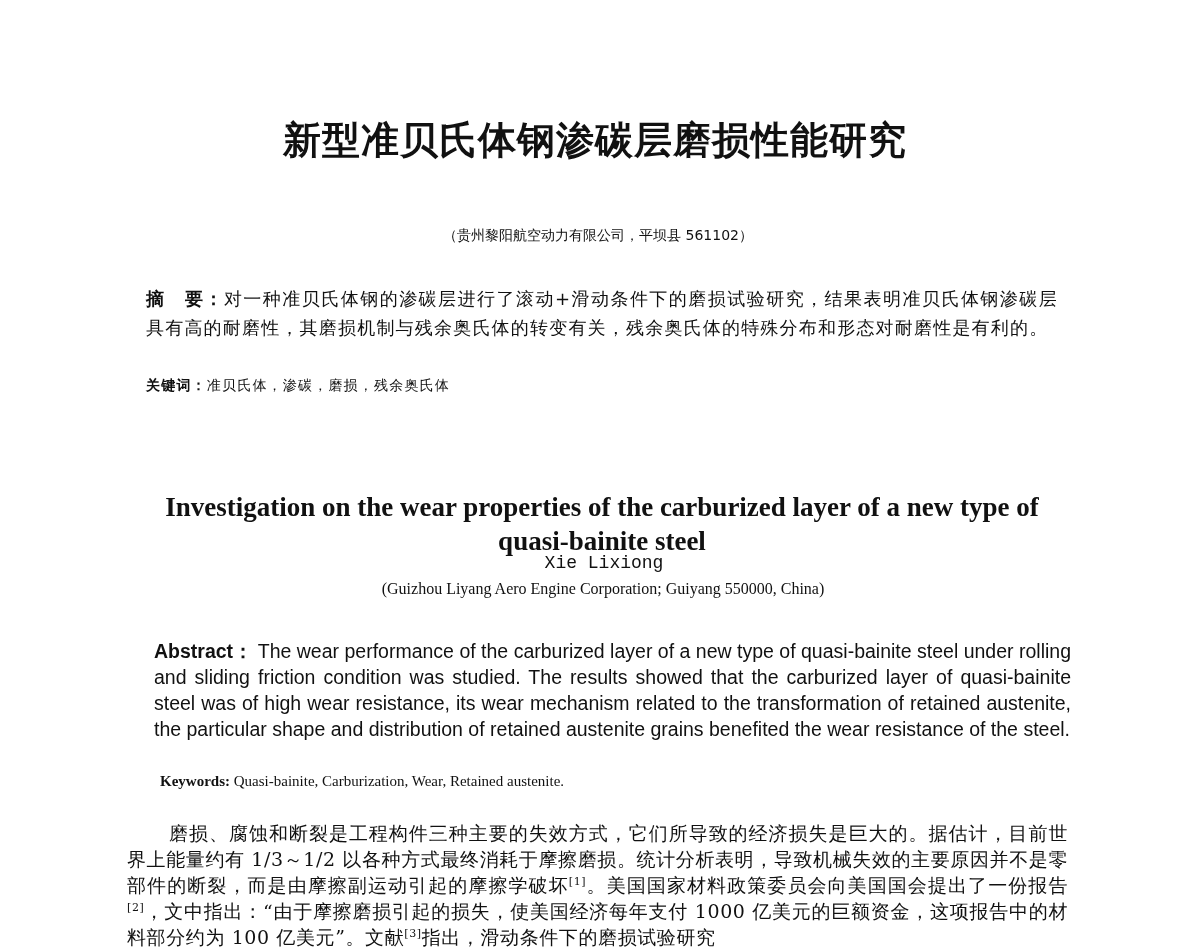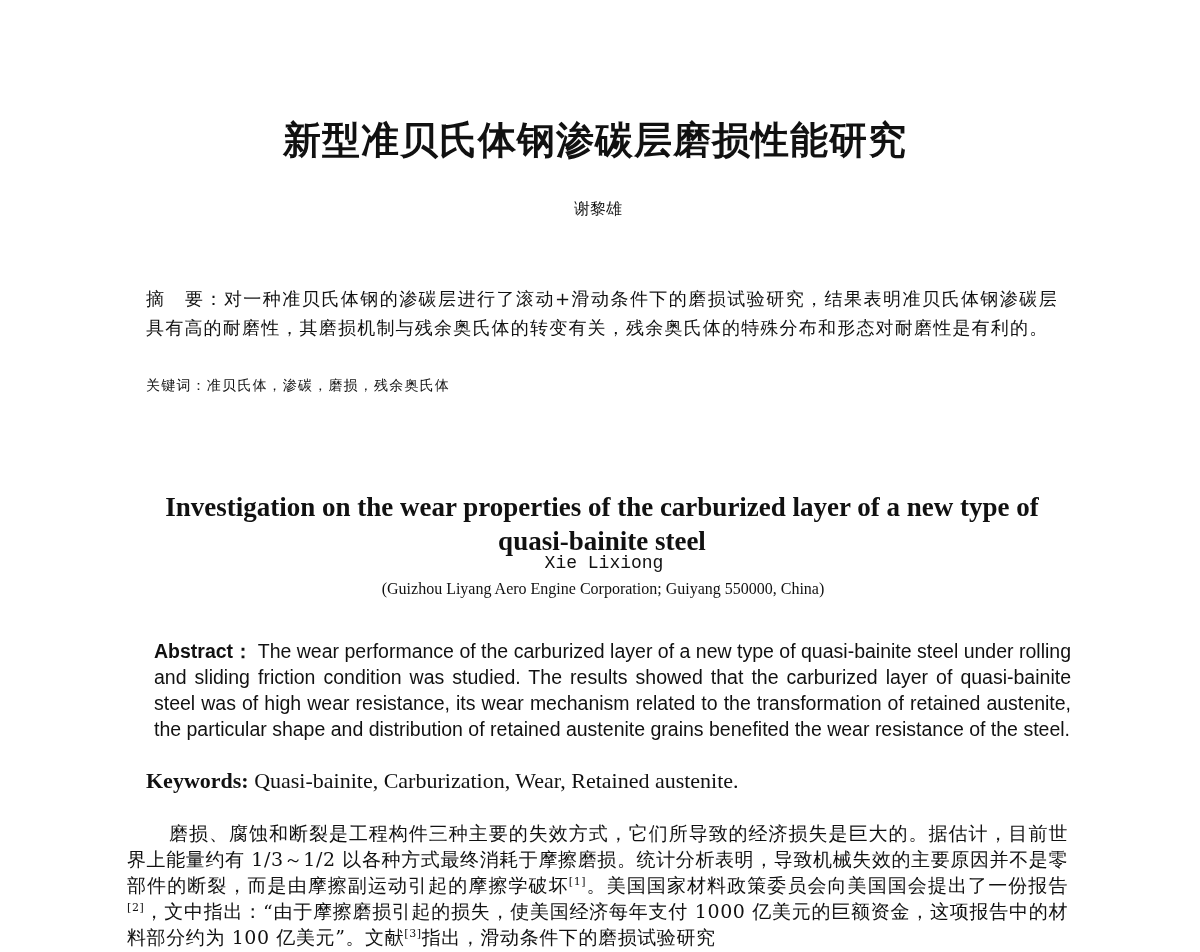--- a/index.html
+++ b/index.html
@@ -60,21 +60,21 @@
       width: 912px;
       font-family: "DejaVu Sans", sans-serif;
       font-size: 18px;
       line-height: 29px;
       text-align: justify;
       text-align-last: left;
       letter-spacing: 1.2px;
     }
     .cn-abstract .label,
     .cn-keywords .label {
-      font-weight: normal;
+      font-weight: bold;
     }
     .cn-keywords {
       position: absolute;
       top: 371px;
       left: 146px;
       width: 912px;
       font-family: "DejaVu Sans", sans-serif;
       font-size: 14px;
       line-height: 29px;
       letter-spacing: 1.2px;
@@ -122,24 +122,24 @@
       text-align: justify;
       margin-left: 8px;
     }
     .en-abstract .label,
     .en-keywords .label {
       font-weight: bold;
     }
     .en-keywords {
       position: absolute;
       top: 768px;
-      left: 146px;
+      left: 160px;
       width: 917px;
       font-family: "Liberation Serif", serif;
-      font-size: 22px;
+      font-size: 15px;
       line-height: 26px;
     }
     .body-text {
       position: absolute;
       top: 820px;
       left: 127px;
       width: 941px;
       font-family: "DejaVu Serif", serif;
       font-size: 19px;
       line-height: 26px;
@@ -152,21 +152,21 @@
       line-height: 0;
       vertical-align: 7px;
     }
   </style>
 </head>
 <body>
 
 <div class="page">
 
   <div class="cn-title">新型准贝氏体钢渗碳层磨损性能研究</div>
-  <div class="cn-author">谢黎雄</div>
+  <div class="cn-affil">（贵州黎阳航空动力有限公司，平坝县 561102）</div>
 
   <div class="cn-abstract">
     <span class="label">摘　要：</span><span>对一种准贝氏体钢的渗碳层进行了滚动+滑动条件下的磨损试验研究，结果表明准贝氏体钢渗碳层具有高的耐磨性，其磨损机制与残余奥氏体的转变有关，残余奥氏体的特殊分布和形态对耐磨性是有利的。</span>
   </div>
 
   <div class="cn-keywords">
     <span class="label">关键词：</span><span>准贝氏体，渗碳，磨损，残余奥氏体</span>
   </div>
 
   <div class="en-title">Investigation on the wear properties of the carburized layer of a new type of quasi-bainite steel</div>

